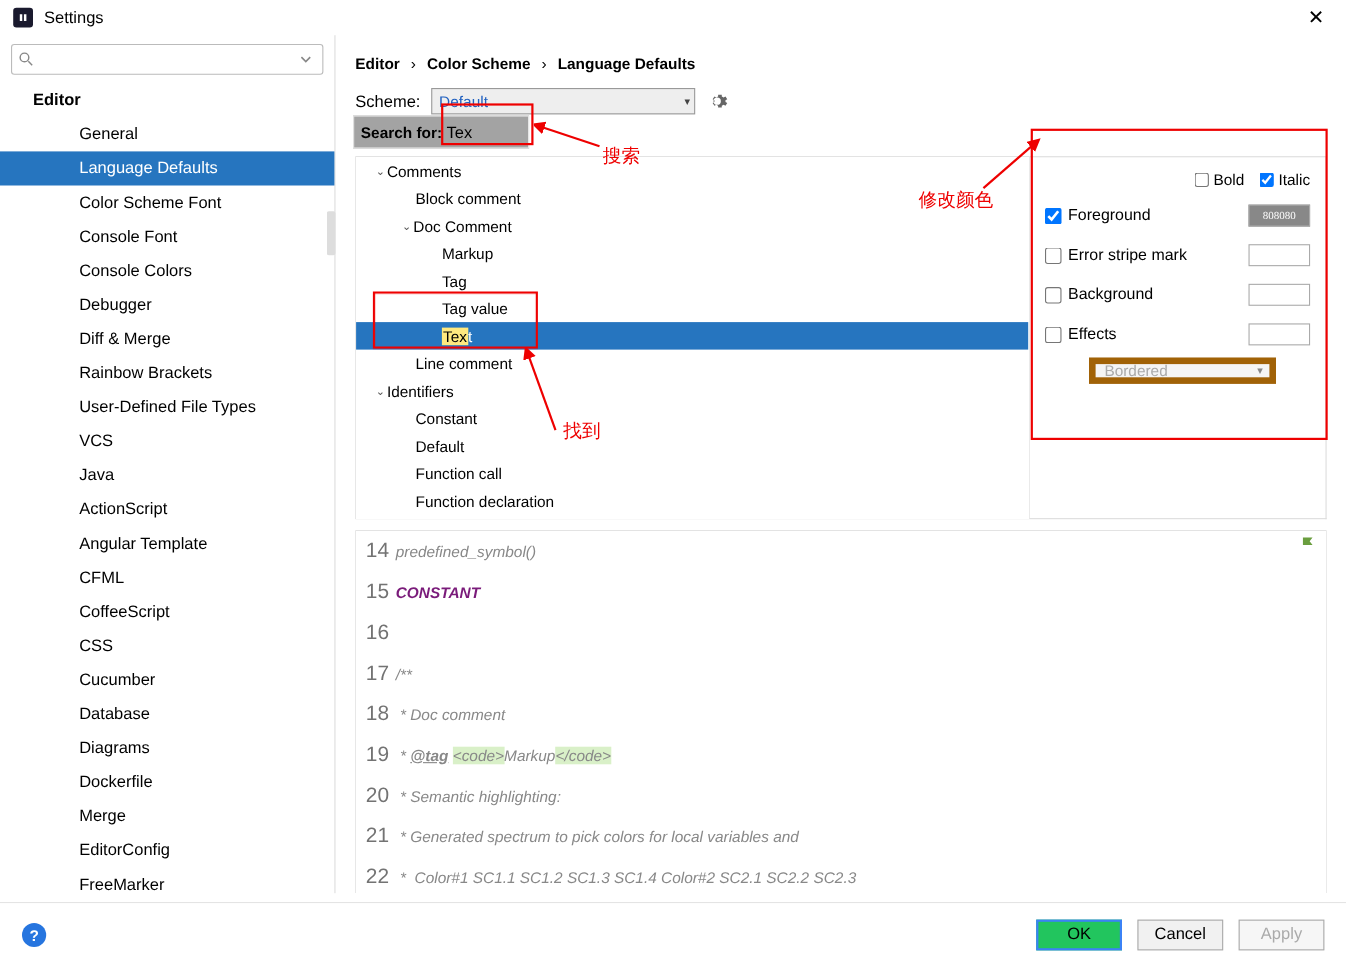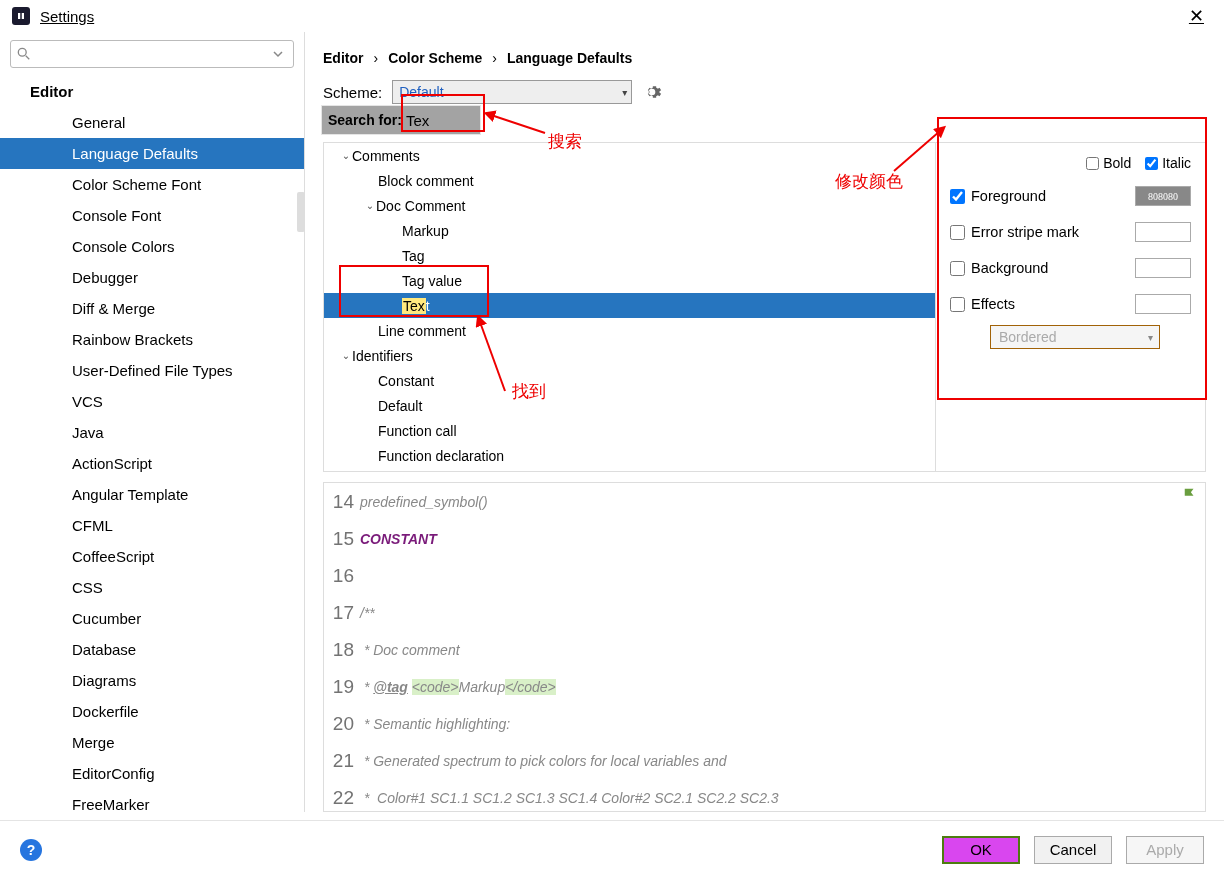--- a/index.html
+++ b/index.html
@@ -1,17 +1,17 @@
 <!DOCTYPE html>
 <html><head>
 <meta charset="utf-8">
 <style>
 * { margin:0; padding:0; box-sizing:border-box; font-family:"Segoe UI",Arial,sans-serif; font-size:14px; }
 body { background:#fff; width:1224px; height:878px; overflow:hidden; position:relative; }
-.titlebar { height:32px; display:flex; align-items:center; padding:0 12px;text-decoration:underline; }
+.titlebar { height:32px; display:flex; align-items:center; padding:0 12px; }
 .titlebar .app-icon { width:18px; height:18px; background:#1a1a2e; border-radius:3px; display:flex; align-items:center; justify-content:center; margin-right:10px; }
 .titlebar .app-icon svg { width:12px; height:12px; }
 .titlebar .title { flex:1; font-size:15px; }
 .titlebar .close { font-size:18px; cursor:pointer; padding:4px 8px; }
 .main { display:flex; height:780px; }
 .left { width:305px; border-right:1px solid #ddd; display:flex; flex-direction:column; background:#fff; }
 .searchbox { margin:8px 10px 6px 10px; height:28px; border:1px solid #bbb; border-radius:3px; display:flex; align-items:center; padding:0 6px; }
 .searchbox svg { width:14px; height:14px; fill:#888; margin-right:4px; }
 .searchbox input { flex:1; border:none; outline:none; background:transparent; font-size:13px; }
 .searchbox .chev { width:10px; height:10px; }
@@ -42,37 +42,37 @@
 .cat.sel { background:#2675bf; color:#fff; }
 .cat .hl { background:#ffe97f; color:#000; padding:0 1px; }
 .attr-pane { width:270px; border:1px solid #ddd; border-left:none; padding:12px 14px; margin-top:32px; height:330px; }
 .attr-row { display:flex; align-items:center; height:30px; gap:6px; margin-bottom:6px; }
 .attr-row input[type=checkbox]{ width:15px; height:15px; }
 .attr-row .lbl { flex:1; font-size:14.5px; }
 .attr-row .swatch { width:56px; height:20px; border:1px solid #aaa; }
 .attr-row .swatch.fg { background:#888; color:#fff; font-size:10px; display:flex; align-items:center; justify-content:center; font-family:Liberation Serif, serif;}
 .attr-top { display:flex; justify-content:flex-end; gap:14px; margin-bottom:10px; }
 .attr-top label { display:flex; align-items:center; gap:4px; font-size:14.5px; }
-.effects-select { width:170px; height:24px; border:1px solid #a16207; background:#f5f5f5; color:#aaa; display:flex; align-items:center; padding:0 8px; margin-left:40px; position:relative; }
+.effects-select { width:170px; height:24px; border:6px solid #a16207; background:#f5f5f5; color:#aaa; display:flex; align-items:center; padding:0 8px; margin-left:40px; position:relative; }
 .effects-select .dd{position:absolute;right:6px;font-size:10px;color:#888;}
 .preview { margin:10px 18px 0 18px; border:1px solid #ddd; height:330px; overflow:auto; position:relative; font-family:"Consolas","Courier New",monospace; font-size:19px; background:#fff; }
 .preview .line { display:flex; white-space:pre; height:37px; align-items:center; }
 .preview .gutter { width:36px; text-align:right; color:#737373; padding-right:6px; font-style:normal; font-size:19px;}
 .preview .code { flex:1; }
 .cm-i{font-style:italic;color:#888;}
 .cm-const{color:#7a1b7a;font-weight:700;font-style:italic;}
 .cm-tag{font-weight:700;font-style:italic;color:#888;text-decoration:underline;}
 .cm-mark{background:#d9f0c8;font-style:italic;color:#888;}
 .preview .corner{position:absolute;top:4px;right:8px;}
 .preview .corner svg{width:14px;height:14px;}
 .footer { position:absolute; bottom:0; left:0; right:0; height:58px; border-top:1px solid #e4e4e4; display:flex; align-items:center; padding:0 20px; gap:14px; }
 .footer .help { width:22px;height:22px;border-radius:50%;background:#2675df;color:#fff;display:flex;align-items:center;justify-content:center;font-size:14px;font-weight:700;cursor:pointer;}
 .footer .spacer{flex:1;}
 .footer button { height:28px; min-width:78px; border:1px solid #aaa; background:#f1f1f1; cursor:pointer; font-size:15px; }
-.footer button.primary { border:2px solid #4d7c0f; background:#d946ef; }
+.footer button.primary { border:2px solid #3b82f6; background:#22c55e; }
 .footer button:disabled { color:#aaa; background:#f6f6f6; }
 
 .ann-box{position:absolute;border:2px solid #e00;pointer-events:none;z-index:10;}
 .ann-txt{position:absolute;color:#e00;font-size:17px;font-family:"Microsoft YaHei","SimSun",sans-serif;pointer-events:none;z-index:11;}
 .ann-arrow{position:absolute;z-index:11;pointer-events:none;}
 .scrollgrip{position:absolute;left:297px;top:192px;width:8px;height:40px;background:#ddd;border-radius:2px;}
 </style>
 </head>
 <body>
 

